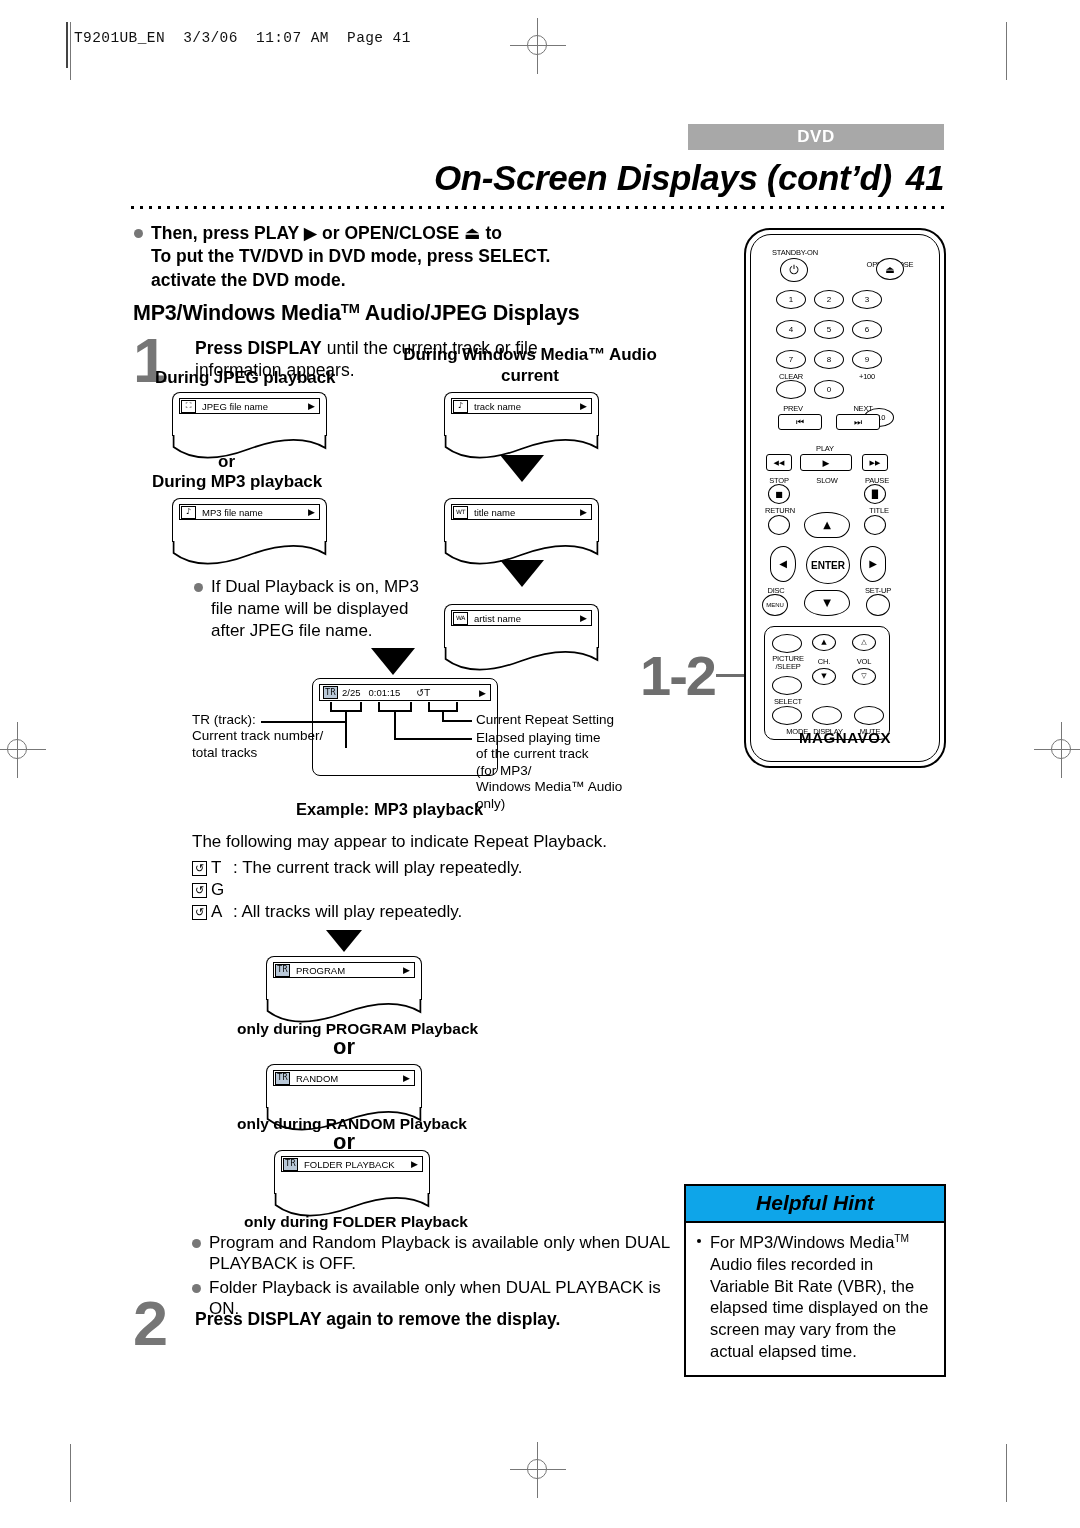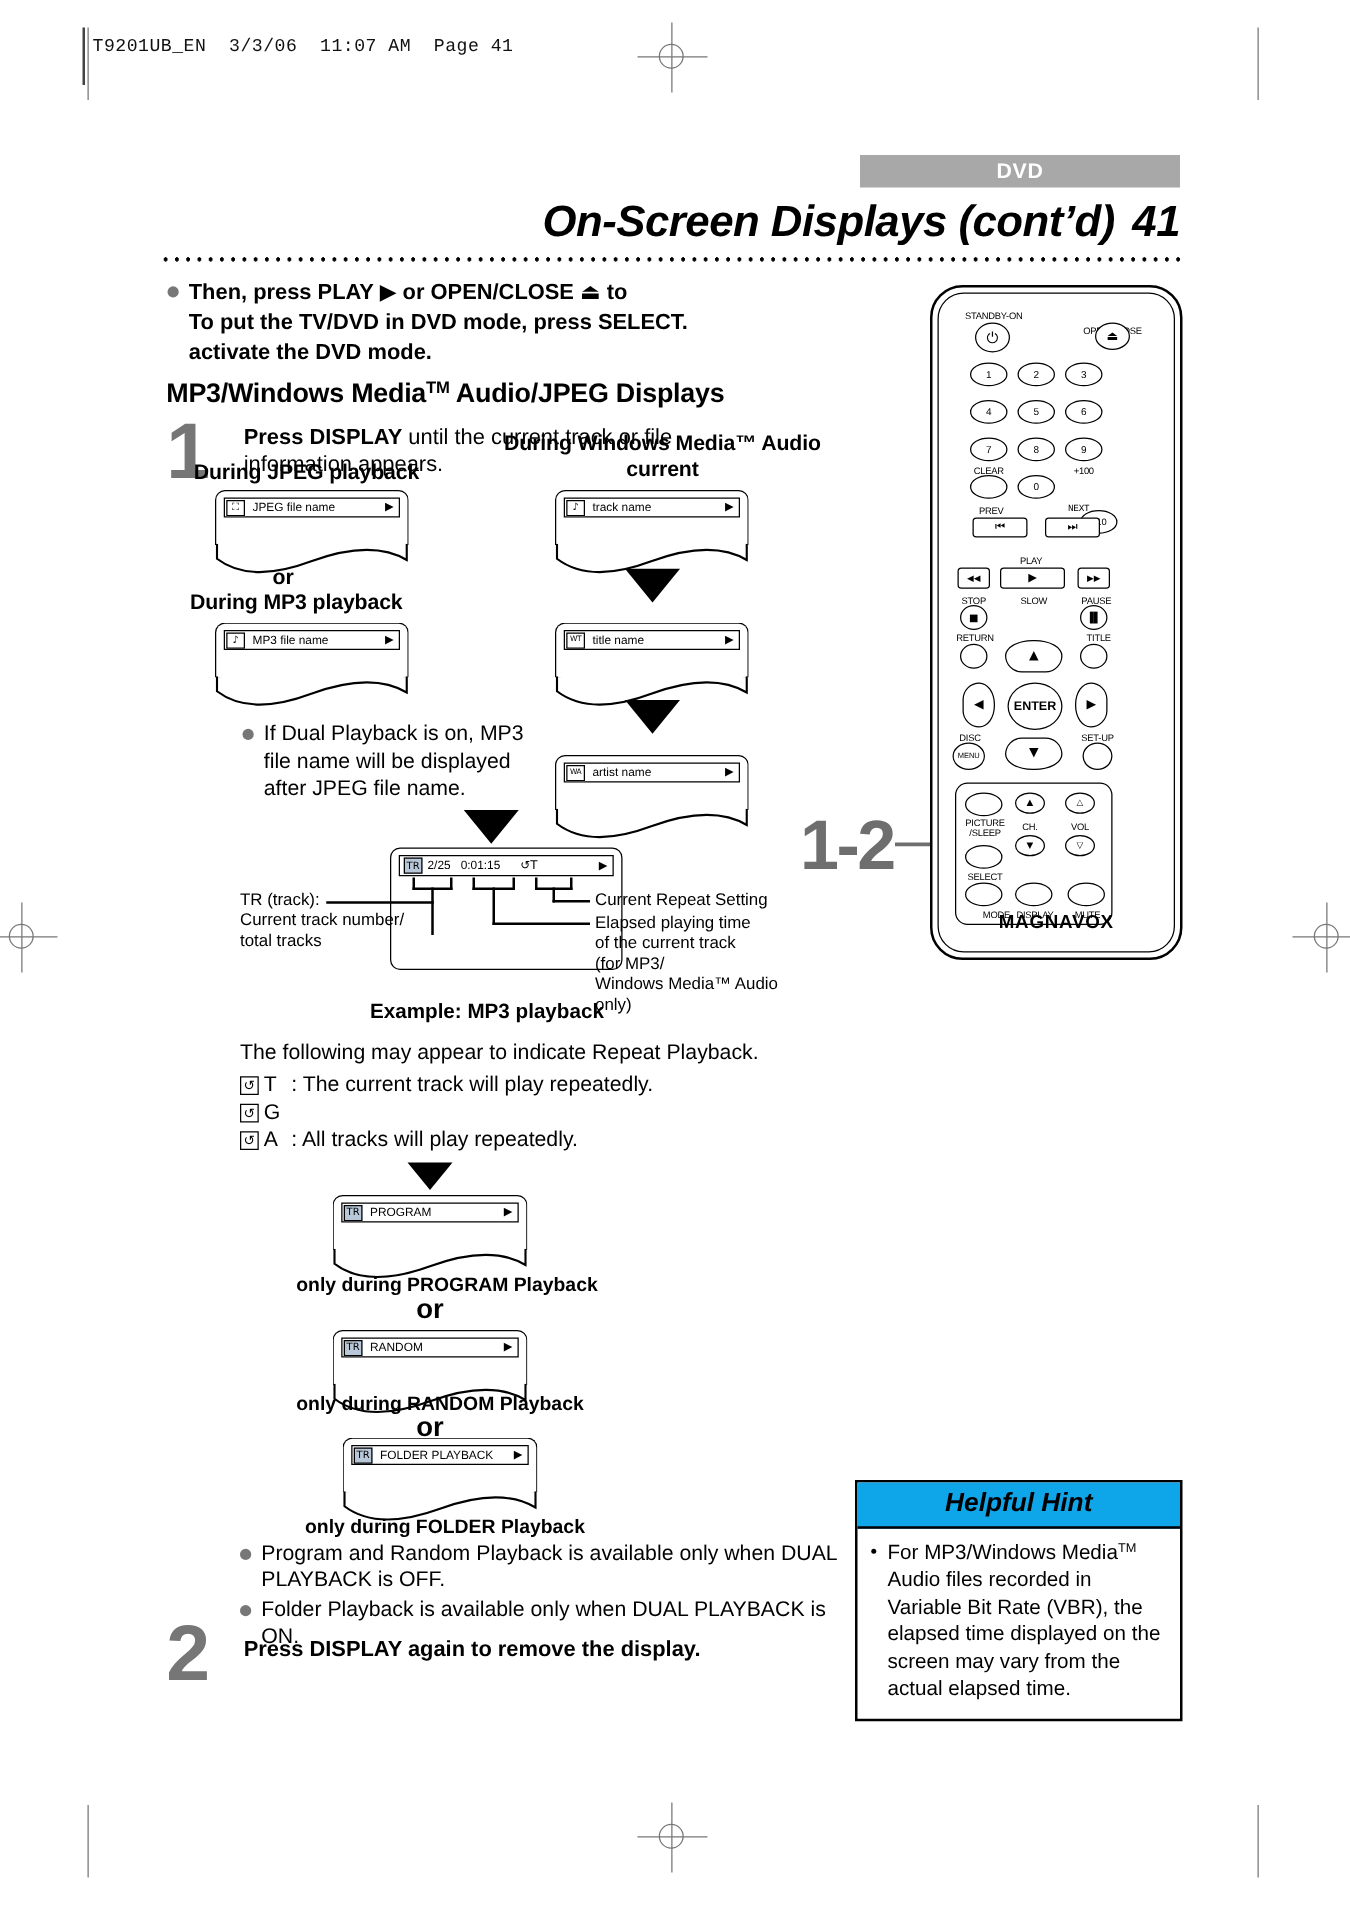--- a/index.html
+++ b/index.html
@@ -826,21 +826,21 @@
     <div class="rbtn" style="left:32px; top:152px; width:30px; height:19px;"></div>
     <div class="rbtn" style="left:70px; top:152px; width:30px; height:19px;">
         <span>0</span>
       </div>
     <div class="rk" style="left:100px; top:144px; width:46px;">+100</div>
     <div class="rbtn" style="left:120px; top:152px; width:30px; height:19px;margin-top:28px;">
         <span style="font-size:7.5px;">+10</span>
       </div>
 
     <div class="rk" style="left:26px; top:176px; width:46px;">PREV</div>
-    <div class="rk" style="left:96px; top:176px; width:46px;font-family:Liberation Mono, monospace;">NEXT</div>
+    <div class="rk" style="left:96px; top:176px; width:46px;">NEXT</div>
     <div class="rsq" style="left:34px; top:186px; width:44px; height:16px;">
         <span style="font-size:9px;">⏮</span>
       </div>
     <div class="rsq" style="left:92px; top:186px; width:44px; height:16px;">
         <span style="font-size:9px;">⏭</span>
       </div>
 
     <div class="rk" style="left:56px; top:216px; width:50px;">PLAY</div>
     <div class="rsq" style="left:22px; top:226px; width:26px; height:17px;">
         <span style="font-size:7px;">◀◀</span>

